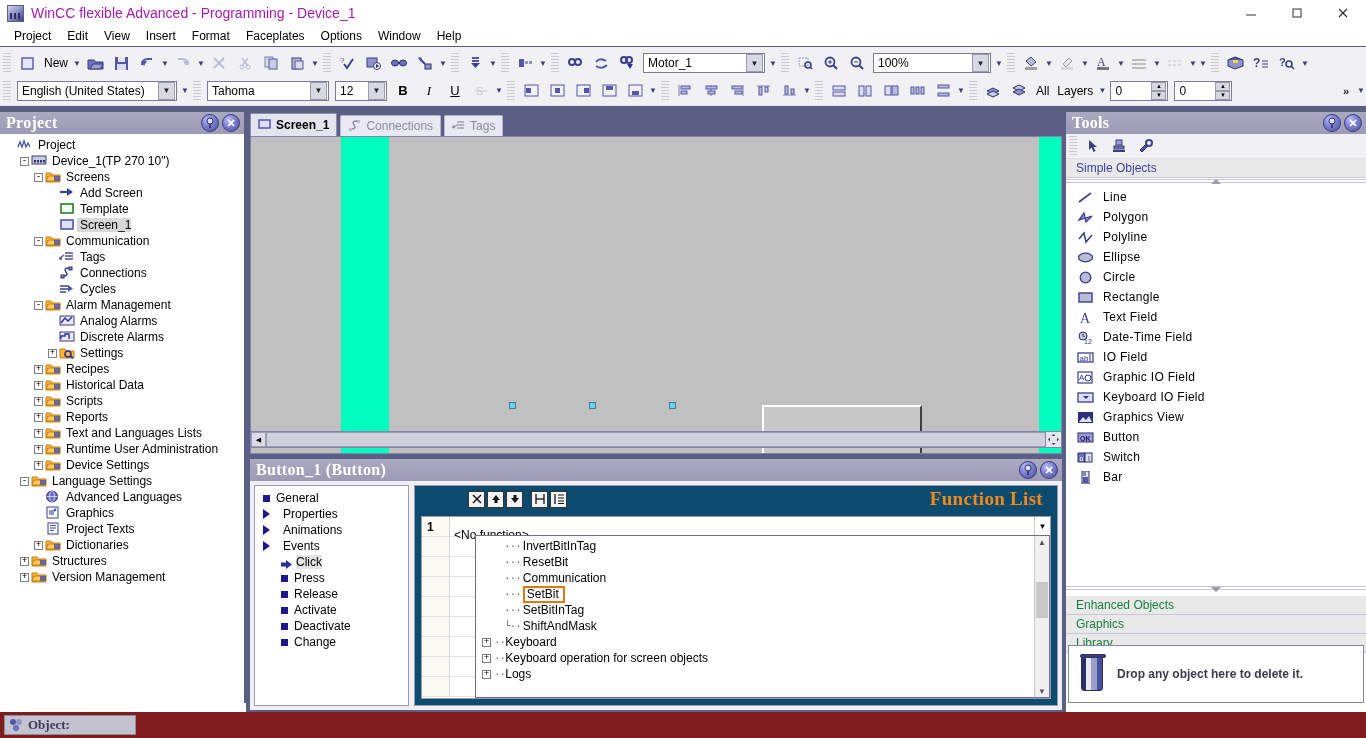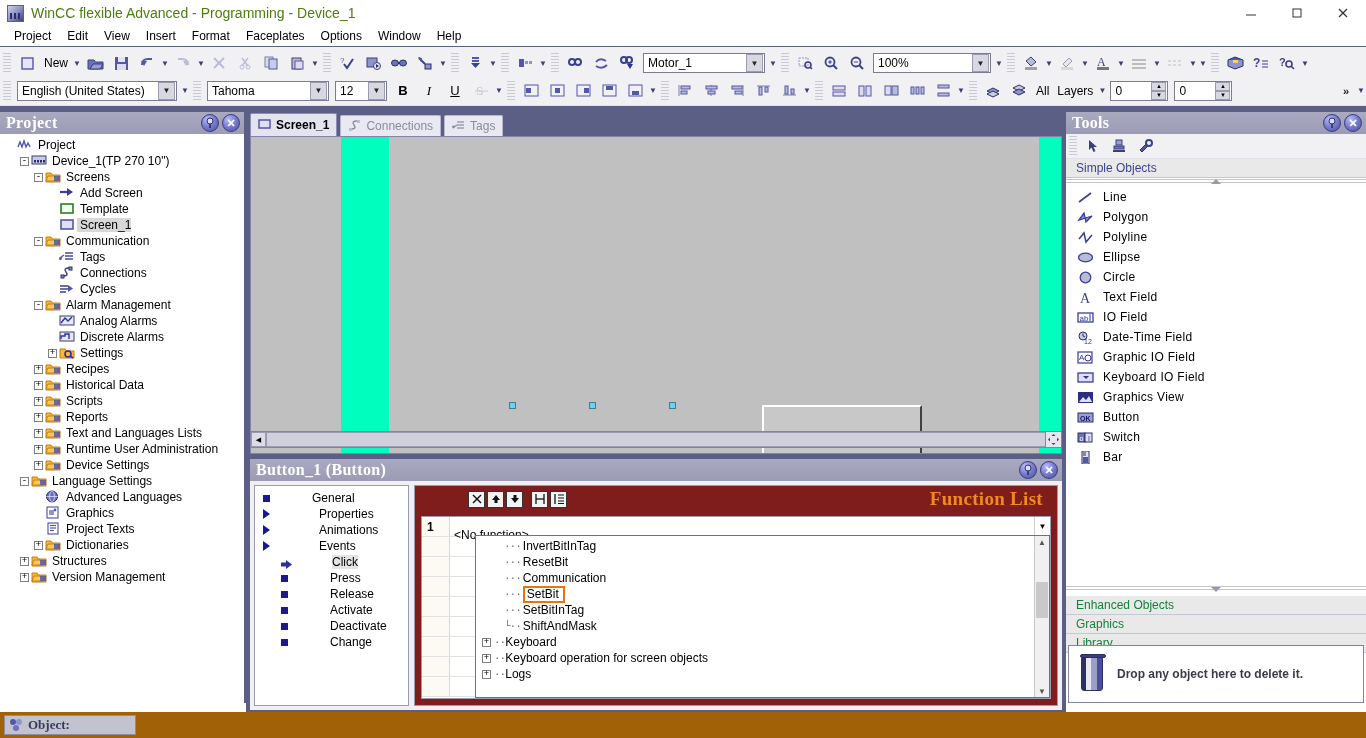--- a/index.html
+++ b/index.html
@@ -17,21 +17,21 @@
     position:absolute;left:0;top:0;width:1366px;height:26px;
     background:#ffffff;display:flex;align-items:center;
   }
   .title-ico{
     width:17px;height:17px;margin-left:7px;margin-right:7px;
     background:linear-gradient(135deg,#cfd4ea 0%,#8d93c6 50%,#3b3f75 100%);
     border:1px solid #5a5f96;box-sizing:border-box;position:relative;
   }
   .title-ico:after{content:"";position:absolute;left:2px;top:7px;width:11px;height:6px;
     background:repeating-linear-gradient(90deg,#2b2f63 0 2px,transparent 2px 4px);}
-  .title-text{font-size:14px;color:#4d7c0f;font-family:"Liberation Sans",sans-serif;}
+  .title-text{font-size:14px;color:#a21caf;font-family:"Liberation Sans",sans-serif;}
   .wbtns{margin-left:auto;display:flex;height:26px;}
   .wbtn{width:46px;height:26px;display:flex;align-items:center;justify-content:center;
         font-size:13px;color:#333;}
   .wbtn.close{}
   .wbtn svg{display:block;}
 
   
   .menubar{
     position:absolute;left:0;top:26px;width:1366px;height:20px;
     background:#ffffff;display:flex;align-items:center;padding-left:6px;box-sizing:border-box;
@@ -152,28 +152,28 @@
     display:flex;align-items:center;justify-content:center;font-size:7px;box-sizing:border-box;}
   .sb-thumb{background:#d0d0dc;border:1px solid #9a9ab0;box-sizing:border-box;}
 
   
   .props-panel{
     position:absolute;left:248px;top:457px;width:816px;height:255px;
     background:#f0f0f4;border:2px solid #5c5f85;box-sizing:border-box;
   }
   .props-body{position:absolute;left:4px;top:26px;right:4px;bottom:4px;display:flex;}
   .props-tree{width:155px;background:#fff;border:1px solid #9a9ab0;box-sizing:border-box;padding-top:4px;}
-  .ev-node{display:flex;align-items:center;height:16px;font-size:12px;padding-left:8px;gap:36px;}
+  .ev-node{display:flex;align-items:center;height:16px;font-size:12px;padding-left:8px;}
   .ev-bullet{width:7px;height:7px;background:#1a1a8c;margin-right:6px;flex:0 0 7px;}
   .ev-tri{width:0;height:0;border-left:7px solid #1a1a8c;border-top:5px solid transparent;
           border-bottom:5px solid transparent;margin-right:6px;flex:0 0 7px;}
   .ev-arrow{width:11px;height:9px;margin-right:4px;flex:0 0 11px;}
   .ev-lbl.sel{background:#e4e4e4;}
 
-  .fn-area{flex:1;margin-left:5px;background:#7f1d1d;border:1px solid #9a9ab0;box-sizing:border-box;position:relative;padding-left:48px;}
+  .fn-area{flex:1;margin-left:5px;background:#0c4a6e;border:1px solid #9a9ab0;box-sizing:border-box;position:relative;padding-left:48px;}
   .fn-toolbar{height:26px;display:flex;align-items:center;padding-left:5px;}
   .fnbtn{width:17px;height:17px;border:1px solid #333;background:#f2f2f2;margin-right:2px;
          display:flex;align-items:center;justify-content:center;box-sizing:border-box;}
   .fn-title{
     margin-left:auto;padding-right:14px;font-family:"Liberation Serif",serif;font-weight:bold;
     font-size:19px;color:#f08a1e;letter-spacing:.3px;
   }
   .fn-grid{position:absolute;left:6px;top:30px;right:6px;bottom:6px;background:#fff;
            border:1px solid #9a9ab0;box-sizing:border-box;}
   .fg-row{display:flex;height:19px;border-bottom:1px solid #e2e2e2;}
@@ -221,21 +221,21 @@
     border:1px solid #8484a8;box-sizing:border-box;display:flex;align-items:center;
   }
   .trash-ico{width:22px;height:34px;margin-left:12px;margin-right:14px;
     background:linear-gradient(90deg,#2b2f63 0 4px,#e8e8f0 4px 9px,#9a9ec8 9px 15px,#4a4e9e 15px 22px);
     border:1px solid #2b2f63;border-radius:2px 2px 3px 3px;position:relative;box-sizing:border-box;}
   .trash-ico:before{content:"";position:absolute;left:-2px;top:-4px;width:26px;height:4px;
     background:#3b3f75;border:1px solid #2b2f63;border-radius:2px;box-sizing:border-box;}
   .trash-txt{font-size:12px;font-weight:bold;color:#3a3a4a;font-family:"Liberation Sans",sans-serif;}
 
   
-  .statusbar{position:absolute;left:0;top:712px;width:1366px;height:26px;background:#a16207;}
+  .statusbar{position:absolute;left:0;top:712px;width:1366px;height:26px;background:#7f1d1d;}
   .status-obj{
     position:absolute;left:4px;top:3px;width:132px;height:20px;background:#c3c3cf;
     border:1px solid #8c8ca0;display:flex;align-items:center;box-sizing:border-box;
   }
   .status-ico{width:14px;height:14px;margin:0 5px 0 4px;position:relative;flex:0 0 14px;}
   .status-txt{font-family:"Liberation Serif",serif;font-weight:bold;font-size:13px;color:#3a3a5a;}
   .bottom-left-block{position:absolute;left:0;top:703px;width:246px;height:9px;background:#fff;}
 </style>
 </head>
 <body>
@@ -1313,45 +1313,53 @@
           <span class="ti-box">
             <svg width="17" height="13">
               <circle cx="8.5" cy="6.5" r="5.3" fill="#b9bcd8" stroke="#3b3f8f" stroke-width="1.3"></circle>
             </svg>
           </span>
           <span class="tl">Circle</span>
         </div>
         <div class="tool-item">
           <span class="ti-box">
             <svg width="17" height="13">
-              <text x="3" y="12" font-size="14" fill="#3b3f8f" font-family="serif">A</text>
+              <rect x="2" y="2" width="13" height="9" fill="#b9bcd8" stroke="#3b3f8f" stroke-width="1.4"></rect>
             </svg>
           </span>
-          <span class="tl">Text Field</span>
+          <span class="tl">Rectangle</span>
         </div>
         <div class="tool-item">
           <span class="ti-box">
             <svg width="17" height="13">
-              <rect x="1" y="2" width="15" height="9" fill="#fff" stroke="#3b3f8f" stroke-width="1.3"></rect>
-              <text x="2.5" y="10" font-size="8" fill="#2b2f9f">ab</text>
-              <line x1="13" y1="3" x2="13" y2="10" stroke="#2b2f9f"></line>
+              <text x="3" y="12" font-size="14" fill="#3b3f8f" font-family="serif">A</text>
             </svg>
           </span>
-          <span class="tl">IO Field</span>
+          <span class="tl">Text Field</span>
         </div>
         <div class="tool-item">
           <span class="ti-box">
             <svg width="17" height="13">
               <circle cx="6" cy="5" r="4" fill="#c9cbe4" stroke="#2b2f63"></circle>
               <line x1="6" y1="5" x2="6" y2="2.5" stroke="#2b2f63"></line>
               <line x1="6" y1="5" x2="8" y2="6" stroke="#2b2f63"></line>
               <text x="7" y="13" font-size="7" fill="#2b2f9f">12</text>
             </svg>
           </span>
           <span class="tl">Date-Time Field</span>
+        </div>
+        <div class="tool-item">
+          <span class="ti-box">
+            <svg width="17" height="13">
+              <rect x="1" y="2" width="15" height="9" fill="#fff" stroke="#3b3f8f" stroke-width="1.3"></rect>
+              <text x="2.5" y="10" font-size="8" fill="#2b2f9f">ab</text>
+              <line x1="13" y1="3" x2="13" y2="10" stroke="#2b2f9f"></line>
+            </svg>
+          </span>
+          <span class="tl">IO Field</span>
         </div>
         <div class="tool-item">
           <span class="ti-box">
             <svg width="17" height="13">
               <rect x="1" y="1" width="14" height="11" fill="#fff" stroke="#3b3f8f" stroke-width="1.2"></rect>
               <text x="2" y="9" font-size="8" fill="#2b2f9f">A</text>
               <circle cx="11" cy="7" r="3" fill="none" stroke="#2b2f9f"></circle>
             </svg>
           </span>
           <span class="tl">Graphic IO Field</span>

